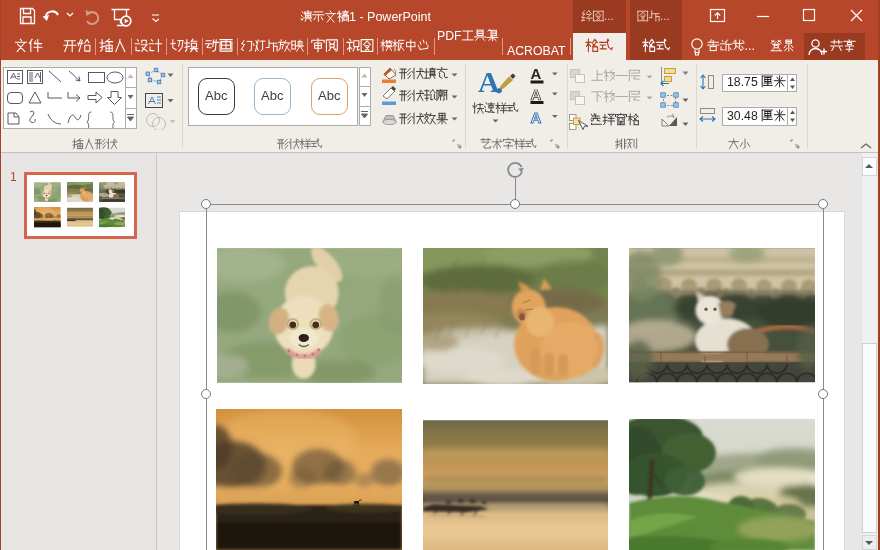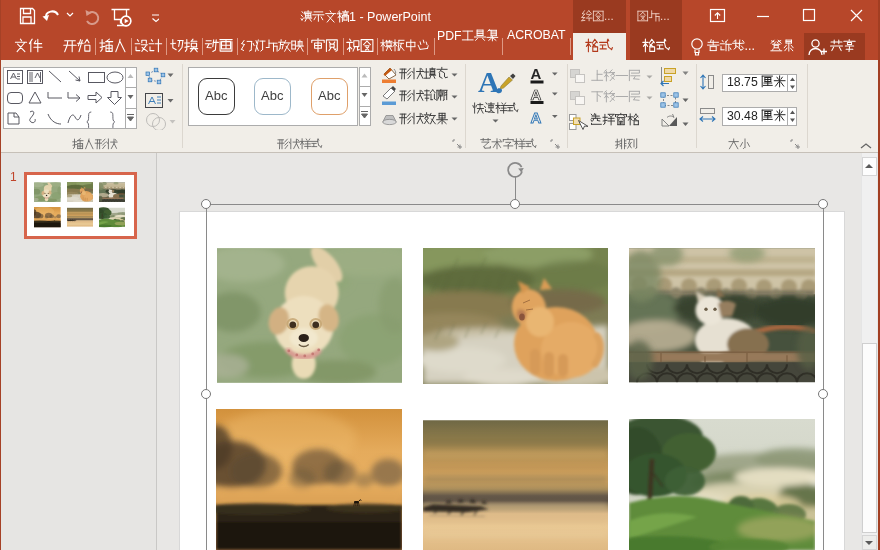--- a/index.html
+++ b/index.html
@@ -99,21 +99,21 @@
         <path d="M15.0 1.8L15.0 12.9M12.8 4.8L17.5 4.8M15.0 5.5L13.3 8.2M15.0 5.5L17.0 8.2M18.9 2.3L24.1 2.3M18.9 2.3L18.2 12.6M19.9 5.3L23.6 5.3M21.4 5.3L19.4 12.4M20.2 7.7L23.9 12.4" stroke="#FFFFFF" stroke-width="0.96" fill="none" stroke-linecap="round"></path>
         <path d="M26.6 4.3L34.9 4.3M34.9 4.3L34.9 8.7M34.9 8.7L26.6 8.7M26.6 8.7L26.6 4.3M30.8 1.8L30.8 13.1" stroke="#FFFFFF" stroke-width="0.96" fill="none" stroke-linecap="round"></path>
         <path d="M40.1 3.8L40.8 6.5M38.1 7.2L40.1 11.4M40.1 11.4L47.5 10.4M47.5 10.4L48.2 7.7M43.3 2.1L44.0 4.8M46.2 4.0L47.0 6.7" stroke="#FFFFFF" stroke-width="0.96" fill="none" stroke-linecap="round"></path>
       </svg></div>
 <div style="position:absolute;left:437.2px;top:28px;width:62px;height:17px"><svg width="62" height="17" viewBox="0 0 62 17" style="overflow:visible">
         <text x="0.0" y="11.9" font-family="Liberation Sans" font-size="12.3px" font-weight="normal" letter-spacing="0.0" fill="#FFFFFF">PDF</text>
         <path d="M25.8 3.1L35.7 3.1M30.8 3.1L30.8 11.9M25.3 11.9L36.2 11.9" stroke="#FFFFFF" stroke-width="0.96" fill="none" stroke-linecap="round"></path>
         <path d="M40.1 2.1L46.0 2.1M46.0 2.1L46.0 7.5M46.0 7.5L40.1 7.5M40.1 7.5L40.1 2.1M40.1 3.8L46.0 3.8M40.1 5.6L46.0 5.6M37.4 9.0L48.7 9.0M40.6 10.2L38.6 12.4M45.5 10.2L47.5 12.4" stroke="#FFFFFF" stroke-width="0.96" fill="none" stroke-linecap="round"></path>
         <path d="M52.6 1.6L50.9 3.1M51.7 2.3L59.5 2.3M54.1 2.3L54.1 8.5M54.1 4.0L59.3 4.0M54.1 5.8L59.3 5.8M54.1 7.7L59.5 7.7M59.3 2.3L59.3 7.7M49.9 9.4L60.8 9.4M55.4 8.5L55.4 12.9M54.4 10.2L51.7 12.4M56.3 10.2L59.0 12.4" stroke="#FFFFFF" stroke-width="0.96" fill="none" stroke-linecap="round"></path>
       </svg></div>
-<div style="position:absolute;left:507.0px;top:27px;width:59px;height:17px"><svg width="59" height="17" viewBox="0 0 59 17" style="overflow:visible">
+<div style="position:absolute;left:507.0px;top:43px;width:59px;height:17px"><svg width="59" height="17" viewBox="0 0 59 17" style="overflow:visible">
         <text x="0.0" y="11.9" font-family="Liberation Sans" font-size="12.3px" font-weight="normal" letter-spacing="0.0" fill="#FFFFFF">ACROBAT</text>
       </svg></div>
 <div style="position:absolute;left:585.0px;top:37.0px;width:28px;height:19px"><svg width="28" height="19" viewBox="0 0 28 19" style="overflow:visible">
         <path d="M3.4 2.1L3.4 14.7M0.8 5.4L6.2 5.4M3.4 6.3L1.4 9.4M3.4 6.3L5.6 9.4M9.8 2.4L7.3 6.0M9.8 2.4L12.3 5.7M11.8 4.6L7.6 9.4M7.8 7.1L10.9 9.4M7.8 9.9L12.6 9.9M12.6 9.9L12.6 14.4M12.6 14.4L7.8 14.4M7.8 14.4L7.8 9.9" stroke="#B3391B" stroke-width="1.09" fill="none" stroke-linecap="round"></path>
         <path d="M23.0 2.1L23.8 4.0M14.6 5.4L22.4 5.4M22.4 5.4L22.4 2.9M22.4 5.4L23.5 10.2M23.5 10.2L26.6 12.7M26.6 12.7L27.4 10.5M15.1 8.0L20.7 8.0M17.6 8.0L17.6 11.9M15.1 11.9L21.3 11.9" stroke="#B3391B" stroke-width="1.09" fill="none" stroke-linecap="round"></path>
       </svg></div>
 <div style="position:absolute;left:641.5px;top:37.0px;width:28px;height:19px"><svg width="28" height="19" viewBox="0 0 28 19" style="overflow:visible">
         <path d="M3.4 2.1L3.4 14.7M0.8 5.4L6.2 5.4M3.4 6.3L1.4 9.4M3.4 6.3L5.6 9.4M9.8 2.4L7.3 6.0M9.8 2.4L12.3 5.7M11.8 4.6L7.6 9.4M7.8 7.1L10.9 9.4M7.8 9.9L12.6 9.9M12.6 9.9L12.6 14.4M12.6 14.4L7.8 14.4M7.8 14.4L7.8 9.9" stroke="#FFFFFF" stroke-width="1.09" fill="none" stroke-linecap="round"></path>
         <path d="M23.0 2.1L23.8 4.0M14.6 5.4L22.4 5.4M22.4 5.4L22.4 2.9M22.4 5.4L23.5 10.2M23.5 10.2L26.6 12.7M26.6 12.7L27.4 10.5M15.1 8.0L20.7 8.0M17.6 8.0L17.6 11.9M15.1 11.9L21.3 11.9" stroke="#FFFFFF" stroke-width="1.09" fill="none" stroke-linecap="round"></path>
       </svg></div>

